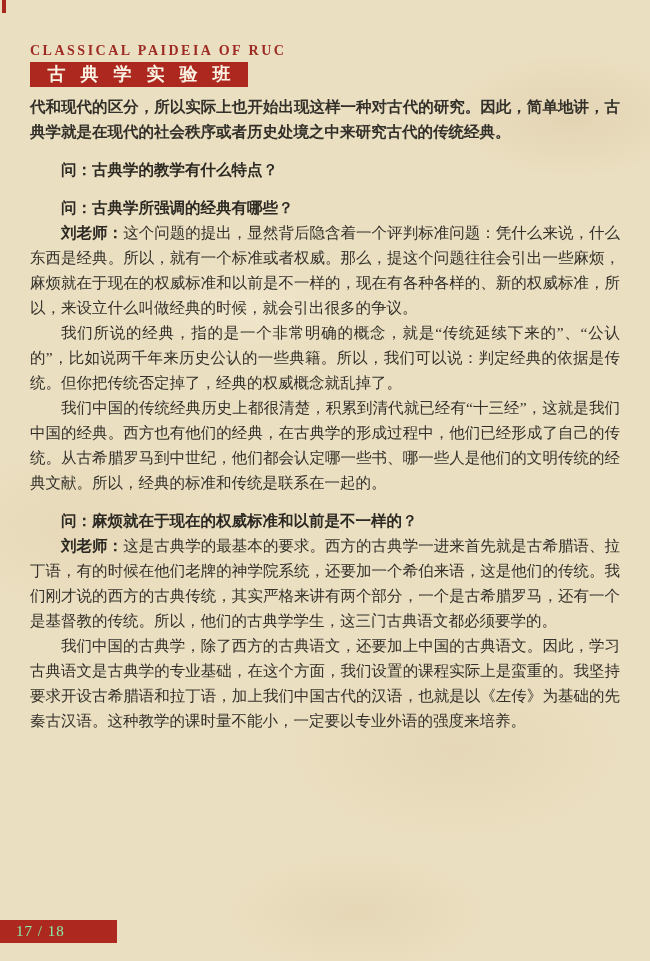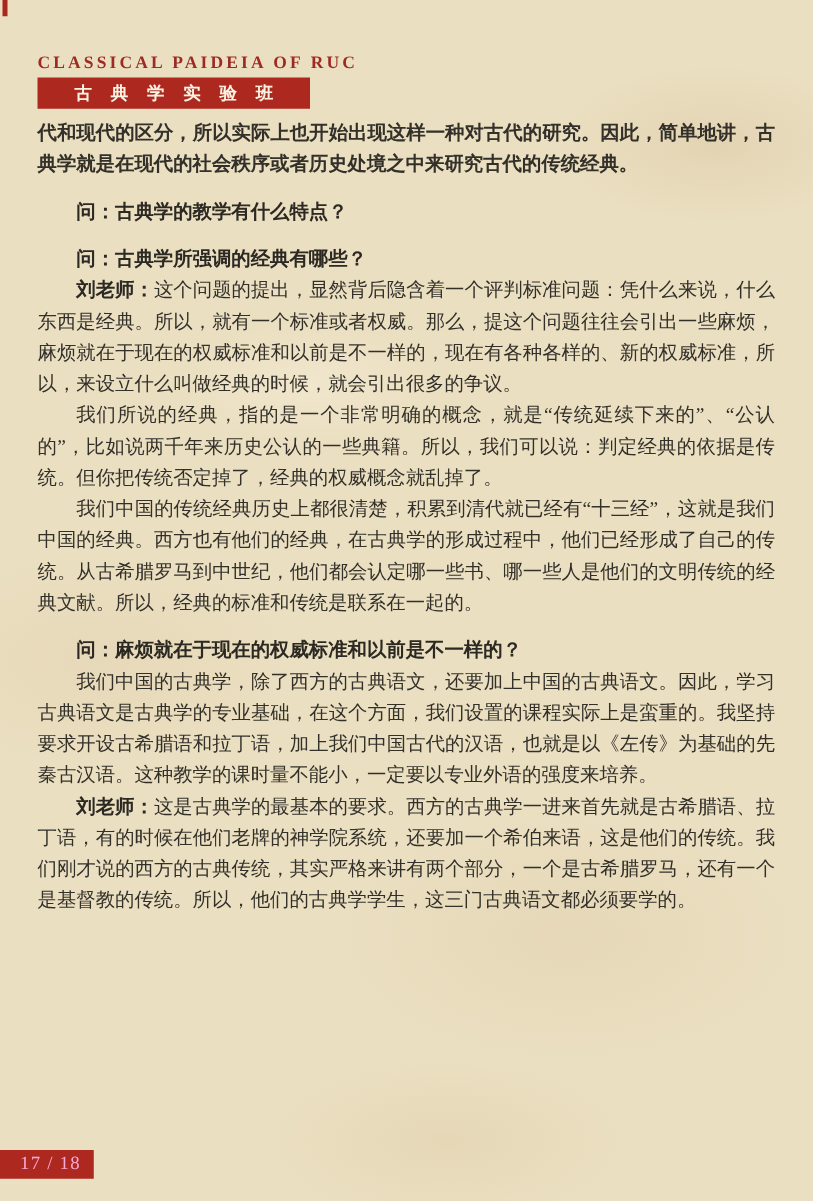--- a/index.html
+++ b/index.html
@@ -18,37 +18,37 @@
     position:absolute;left:2px;top:0;width:4px;height:13px;background:#a8281e;
   }
   .page{position:absolute;left:30px;right:30px;top:16px;}
   .title-en{
     margin-top:27px;
     color:#9d2b23;font-weight:bold;font-size:14px;letter-spacing:2.5px;
     font-family:"Liberation Serif","DejaVu Serif",serif;
   }
   .title-band{
     margin-top:3px;width:218px;height:25px;background:#ad291f;
-    color:#faf3e3;font-weight:bold;font-size:14px;line-height:25px;
+    color:#faf3e3;font-weight:bold;font-size:18px;line-height:25px;
     text-align:center;letter-spacing:15px;text-indent:15px;
     font-family:"Liberation Sans","DejaVu Sans",sans-serif;
     box-sizing:border-box;
   }
   .content{
     margin-top:7px;
     color:#33302a;font-size:15.5px;line-height:25px;
     text-align:justify;text-justify:inter-ideograph;
   }
   .para{margin:0;text-indent:2em;}
   .para.no-indent{text-indent:0;font-weight:bold;}
   .q{font-weight:bold;color:#2c2923;margin-top:13px;}
   .speaker{font-weight:bold;color:#2c2923;}
   .page-num-box{
-    position:absolute;left:0;top:920px;width:75px;height:23px;
-    background:#ad291f;color:#f9a8d4;
+    position:absolute;left:0;top:920px;width:117px;height:23px;
+    background:#ad291f;color:#86efac;
     font-size:15px;line-height:23px;letter-spacing:1px;
     padding-left:16px;box-sizing:border-box;
     font-family:"Liberation Serif","DejaVu Serif",serif;
   }
 </style>
 </head>
 <body>
 
 <div class="corner-tick"></div>
 
@@ -62,19 +62,19 @@
     <p class="para no-indent">代和现代的区分，所以实际上也开始出现这样一种对古代的研究。因此，简单地讲，古典学就是在现代的社会秩序或者历史处境之中来研究古代的传统经典。</p>
 
     <p class="para q">问：古典学的教学有什么特点？</p>
 
     <p class="para q">问：古典学所强调的经典有哪些？</p>
     <p class="para"><span class="speaker">刘老师：</span><span>这个问题的提出，显然背后隐含着一个评判标准问题：凭什么来说，什么东西是经典。所以，就有一个标准或者权威。那么，提这个问题往往会引出一些麻烦，麻烦就在于现在的权威标准和以前是不一样的，现在有各种各样的、新的权威标准，所以，来设立什么叫做经典的时候，就会引出很多的争议。</span></p>
     <p class="para"><span>我们所说的经典，指的是一个非常明确的概念，就是“传统延续下来的”、“公认的”，比如说两千年来历史公认的一些典籍。所以，我们可以说：判定经典的依据是传统。但你把传统否定掉了，经典的权威概念就乱掉了。</span></p>
     <p class="para"><span>我们中国的传统经典历史上都很清楚，积累到清代就已经有“十三经”，这就是我们中国的经典。西方也有他们的经典，在古典学的形成过程中，他们已经形成了自己的传统。从古希腊罗马到中世纪，他们都会认定哪一些书、哪一些人是他们的文明传统的经典文献。所以，经典的标准和传统是联系在一起的。</span></p>
 
     <p class="para q">问：麻烦就在于现在的权威标准和以前是不一样的？</p>
+    <p class="para"><span class="speaker">刘老师：</span><span>这是古典学的最基本的要求。西方的古典学一进来首先就是古希腊语、拉丁语，有的时候在他们老牌的神学院系统，还要加一个希伯来语，这是他们的传统。我们刚才说的西方的古典传统，其实严格来讲有两个部分，一个是古希腊罗马，还有一个是基督教的传统。所以，他们的古典学学生，这三门古典语文都必须要学的。</span></p>
     <p class="para"><span>我们中国的古典学，除了西方的古典语文，还要加上中国的古典语文。因此，学习古典语文是古典学的专业基础，在这个方面，我们设置的课程实际上是蛮重的。我坚持要求开设古希腊语和拉丁语，加上我们中国古代的汉语，也就是以《左传》为基础的先秦古汉语。这种教学的课时量不能小，一定要以专业外语的强度来培养。</span></p>
-    <p class="para"><span class="speaker">刘老师：</span><span>这是古典学的最基本的要求。西方的古典学一进来首先就是古希腊语、拉丁语，有的时候在他们老牌的神学院系统，还要加一个希伯来语，这是他们的传统。我们刚才说的西方的古典传统，其实严格来讲有两个部分，一个是古希腊罗马，还有一个是基督教的传统。所以，他们的古典学学生，这三门古典语文都必须要学的。</span></p>
 
   </div>
 </div>
 
 <div class="page-num-box">17 / 18</div>
 
 </body></html>

